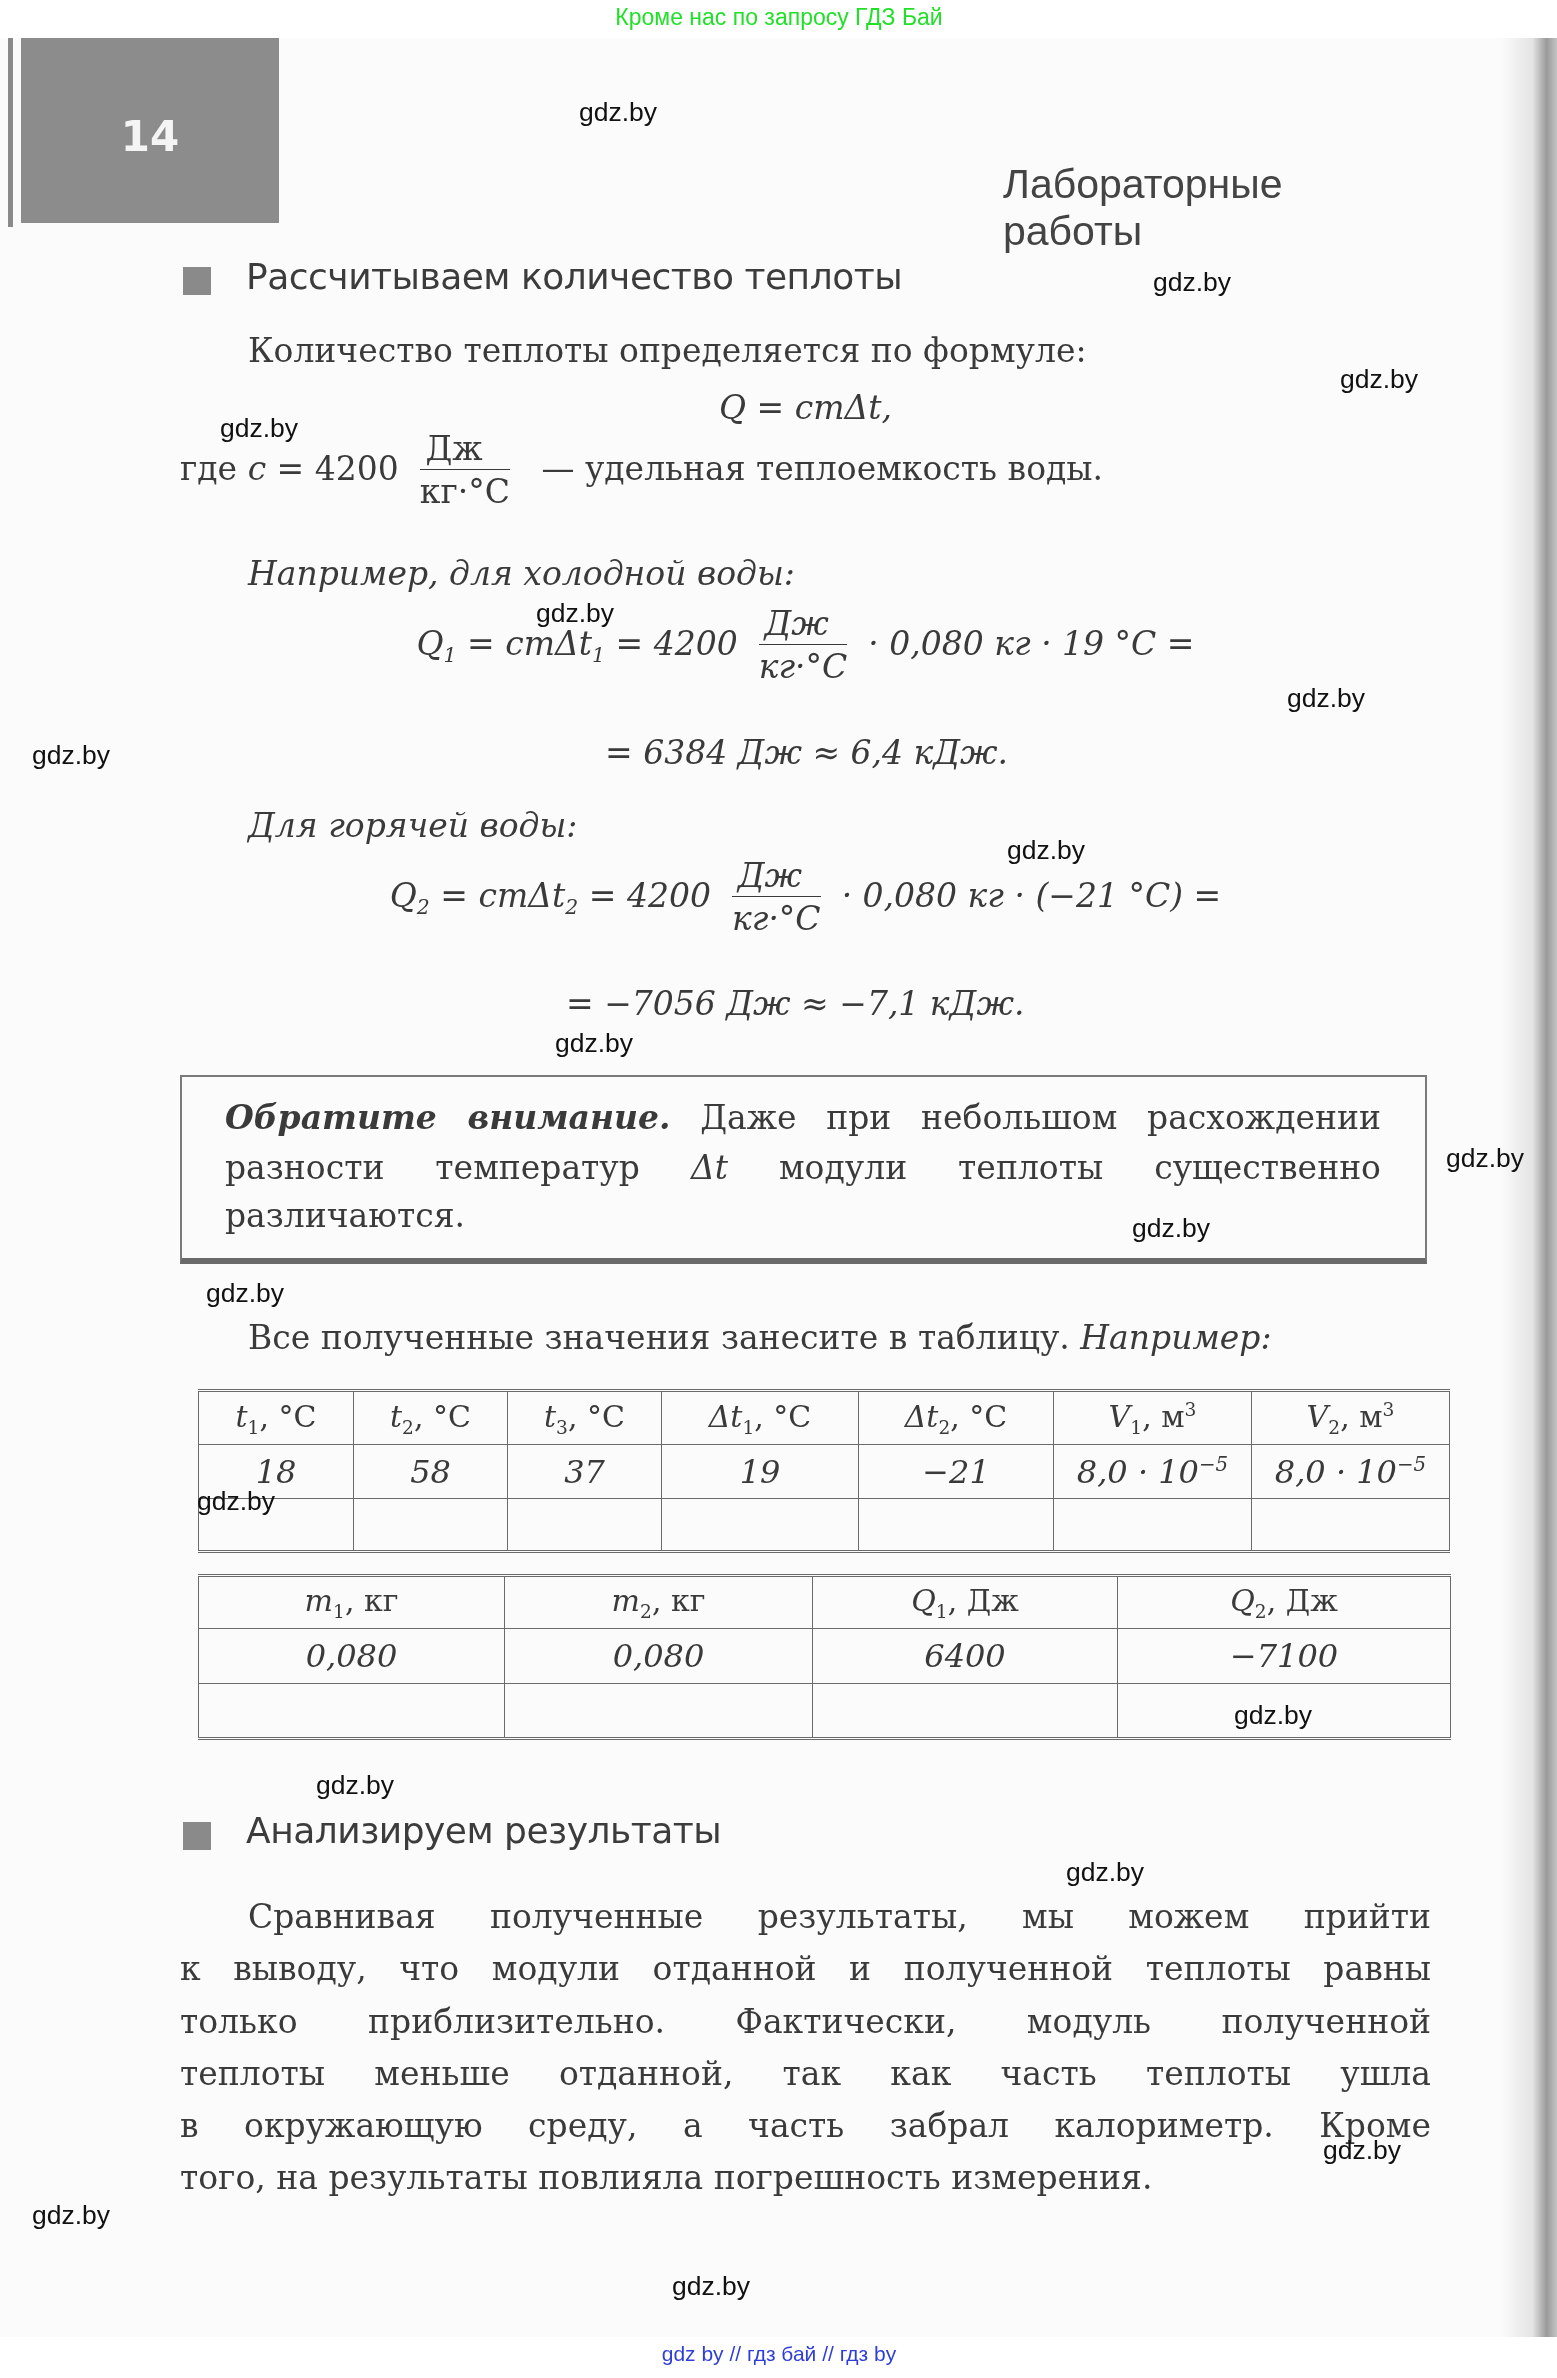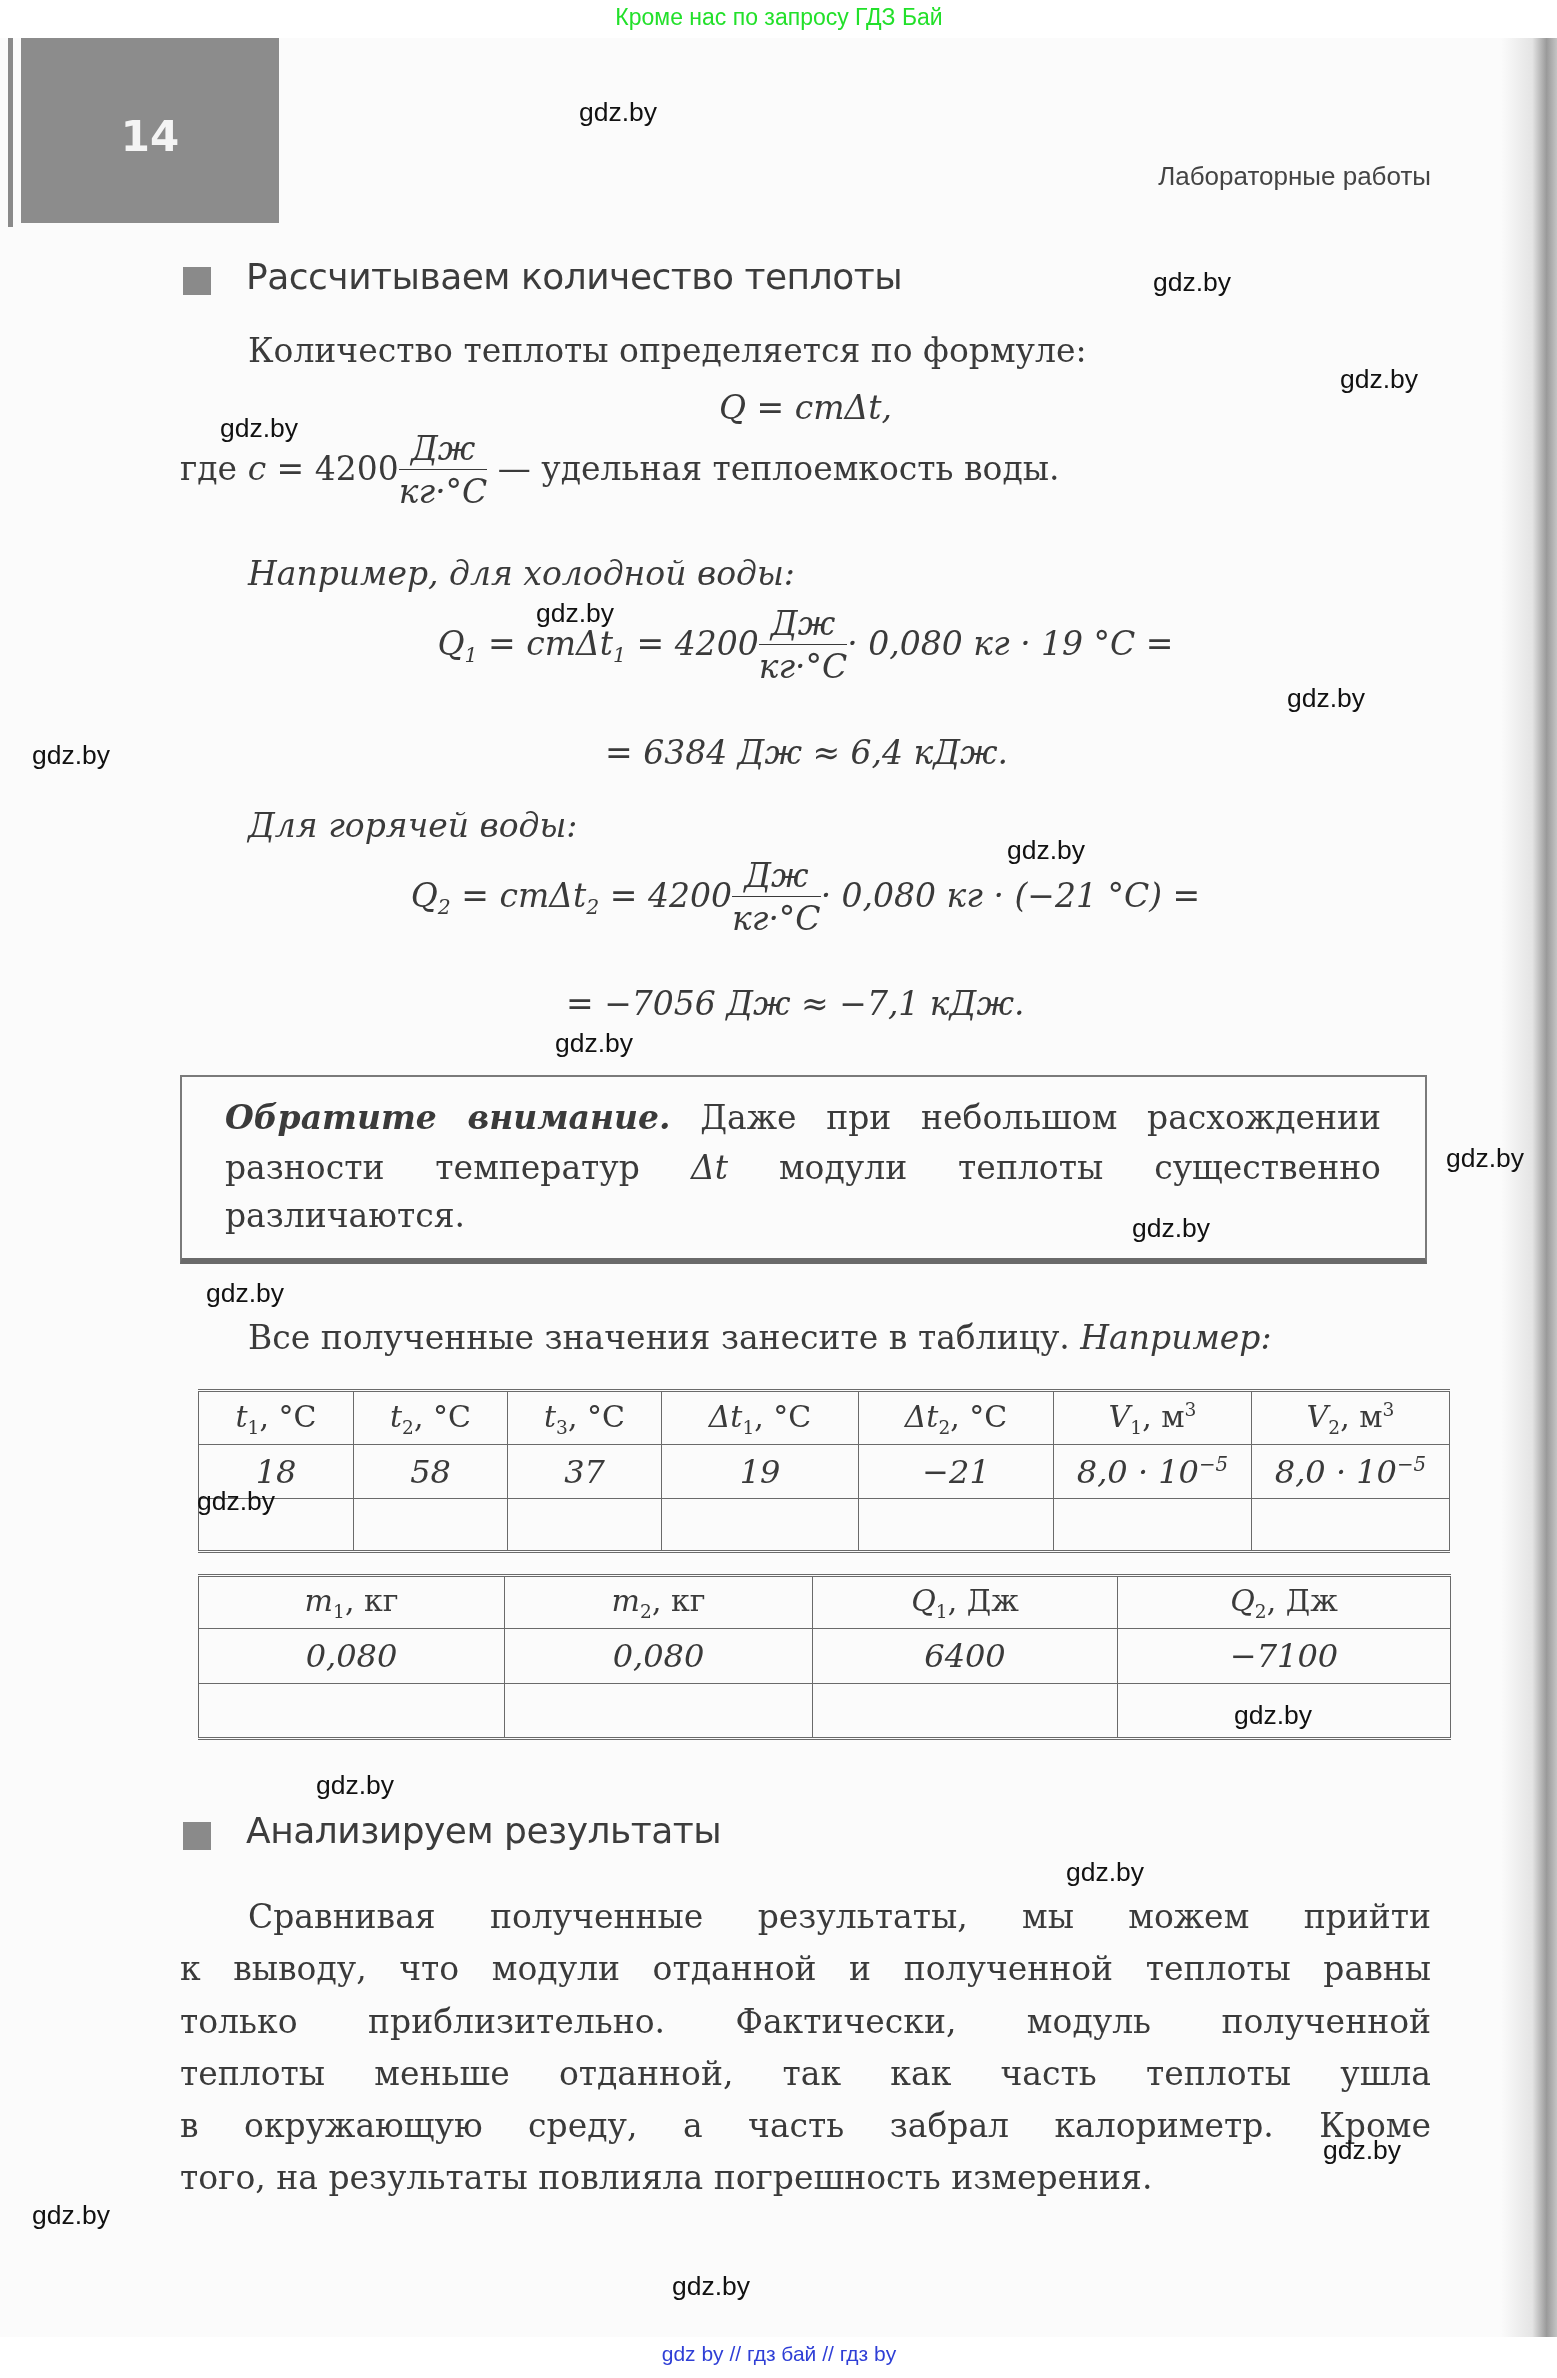--- a/index.html
+++ b/index.html
@@ -11,30 +11,30 @@
   .page-right-shadow { position:absolute; right:0; top:38px; width:57px; height:2300px;
          background:linear-gradient(to right, #fbfbfb 0%, #e4e4e4 55%, #9a9a9a 80%, #c8c8c8 100%); }
   .top-watermark { left:0; width:1558px; top:3.8px; text-align:center; color:#22e02a;
          font-family:"Liberation Sans", sans-serif; font-size:23px; }
   .bottom-bar { left:0; top:2337px; width:1558px; height:41px; background:#ffffff; }
   .bottom-links { left:0; width:1558px; top:2342px; text-align:center; color:#2f3fd6;
          font-family:"Liberation Sans", sans-serif; font-size:21px; }
   .chapter-block { left:21px; top:38px; width:258px; height:185px; background:#8c8c8c; }
   .chapter-num { left:21px; top:112px; width:258px; text-align:center; color:#f4f4f4;
          font-family:"DejaVu Sans", sans-serif; font-weight:bold; font-size:42px; }
-  .running-head { left:1003px; top:161px; width:428px; text-align:right; color:#444;
-         font-family:"Liberation Sans", sans-serif; font-size:26px; }
+  .running-head { left:1003px; top:161px; width:428px; color:#444;
+         font-family:"Liberation Sans", sans-serif; font-size:41px; }
   .gdz { color:#111; font-family:"Liberation Sans", sans-serif; font-size:26.5px; }
   .heading { font-family:"DejaVu Sans", sans-serif; font-size:36px; color:#3c3c3c; letter-spacing:-0.5px; }
   .bullet { width:28px; height:28px; background:#8a8a8a; }
   .text { font-size:33px; color:#3a3a3a; white-space:nowrap; }
   .ital { font-style:italic; }
   .boldital { font-style:italic; font-weight:bold; }
   .center-line { left:180px; width:1251px; text-align:center; }
-  .frac { display:inline-block; vertical-align:middle; text-align:center; margin:0 0;font-style:italic; }
+  .frac { display:inline-block; vertical-align:middle; text-align:left; margin:0 21px; }
   .frac .num { display:block; border-bottom:1.9px solid #3a3a3a; padding:0 5.7px 1.9px 5.7px; line-height:1.1; }
   .frac .den { display:block; padding-top:3.8px; line-height:1.1; }
   .notice { left:180px; top:1075px; width:1247px; height:189px; border:2.8px solid #7a7a7a;
          border-bottom:6.6px solid #6a6a6a; box-sizing:border-box; }
   .notice-line { left:225px; width:1156px; font-size:33px; color:#3a3a3a; }
   .justify { text-align:justify; text-align-last:justify; }
   table.data { position:absolute; border-collapse:collapse; table-layout:fixed;margin-left:18px; }
   table.data td { border:1.9px solid #6a6a6a; text-align:center; font-size:30px; color:#3a3a3a; padding:0; }
   table.data tr.hdr td { border-top:3.8px double #6a6a6a; }
   table.data tr:last-child td { border-bottom:3.8px double #6a6a6a; }

